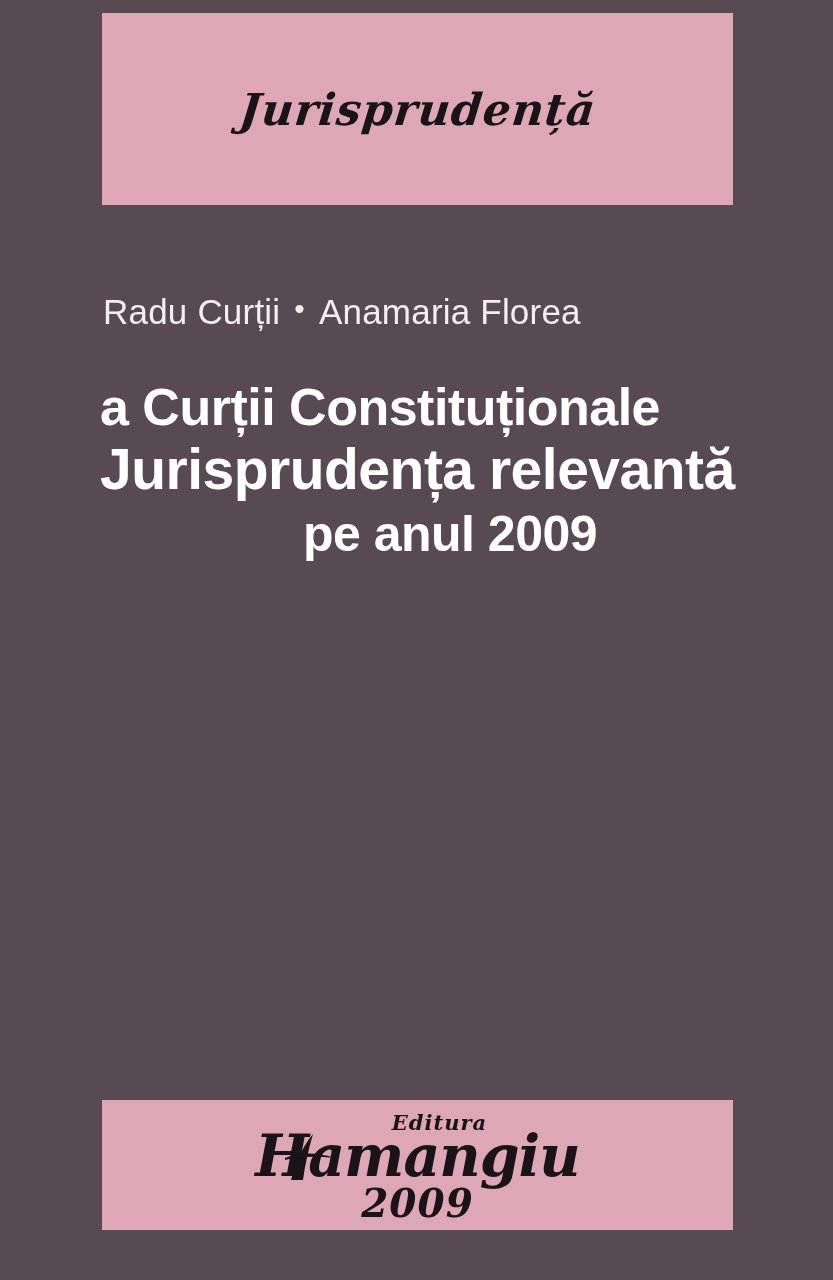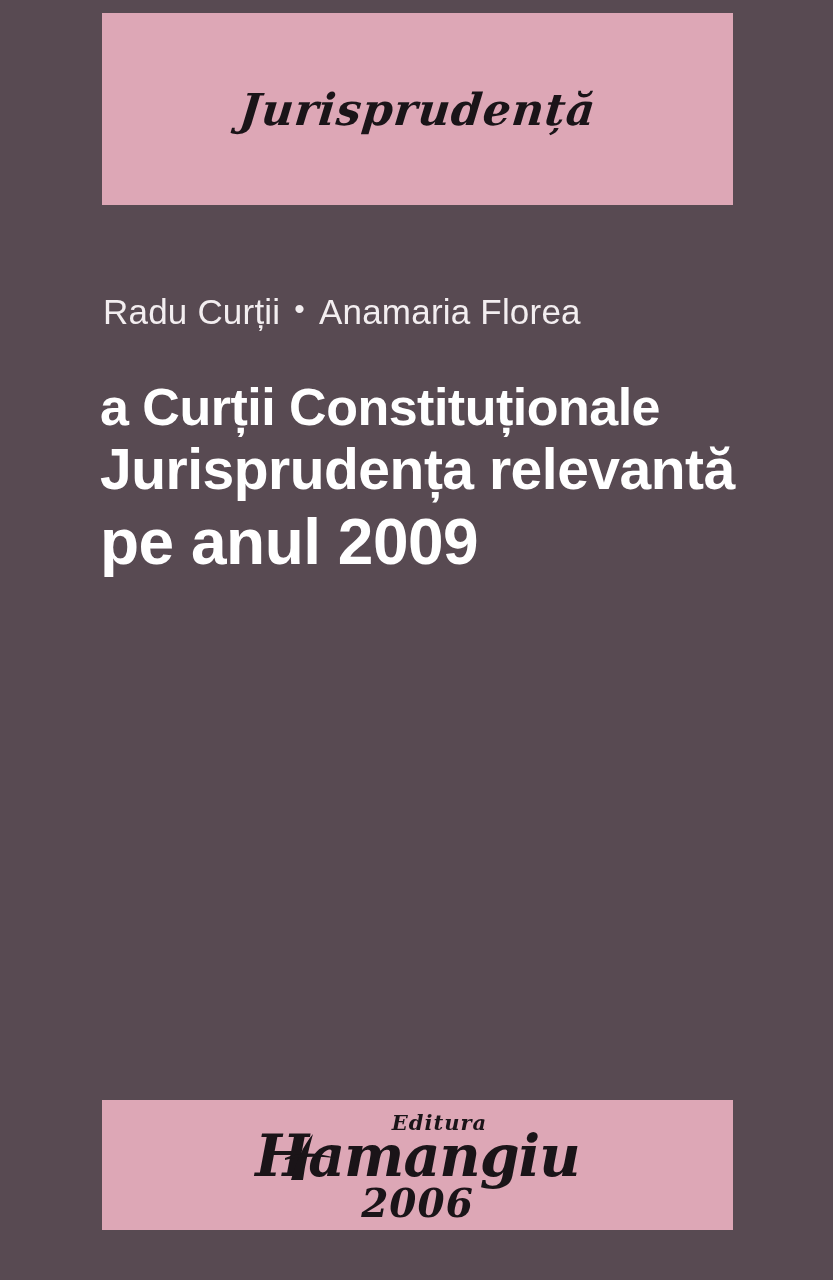--- a/index.html
+++ b/index.html
@@ -77,21 +77,21 @@
     color: #ffffff;
   }
   .title-line {
     font-weight: bold;
     letter-spacing: -0.5px;
     line-height: 1.14;
     white-space: nowrap;
   }
   #title-line-1 { font-size: 57px; }
   #title-line-2 { font-size: 52px; margin-top: 6px; }
-  #title-line-3 { font-size: 64px; margin-top: 4px; }
+  #title-line-3 { font-size: 50px; margin-top: 4px; text-align: center; }
 
   
   #publisher-banner {
     position: absolute;
     left: 102px;
     top: 1100px;
     width: 631px;
     height: 130px;
     background: #dda7b6;
   }
@@ -174,17 +174,17 @@
   </div>
 
   <div id="publisher-banner">
     <div id="publisher-inner">
       <span id="publisher-word">Editura</span>
       <span id="publisher-name">Hamangiu</span>
       <svg id="publisher-flourish" viewBox="0 0 60 56">
         <path d="M8 50 C 14 30, 20 16, 30 4 C 26 18, 22 34, 20 50 Z" fill="#1a1418"></path>
         <path d="M2 28 C 16 22, 34 22, 52 28 C 34 26, 16 26, 2 30 Z" fill="#1a1418"></path>
       </svg>
-      <span id="publisher-year">2006</span>
+      <span id="publisher-year">2009</span>
     </div>
   </div>
 
 </div>
 
 </body></html>

